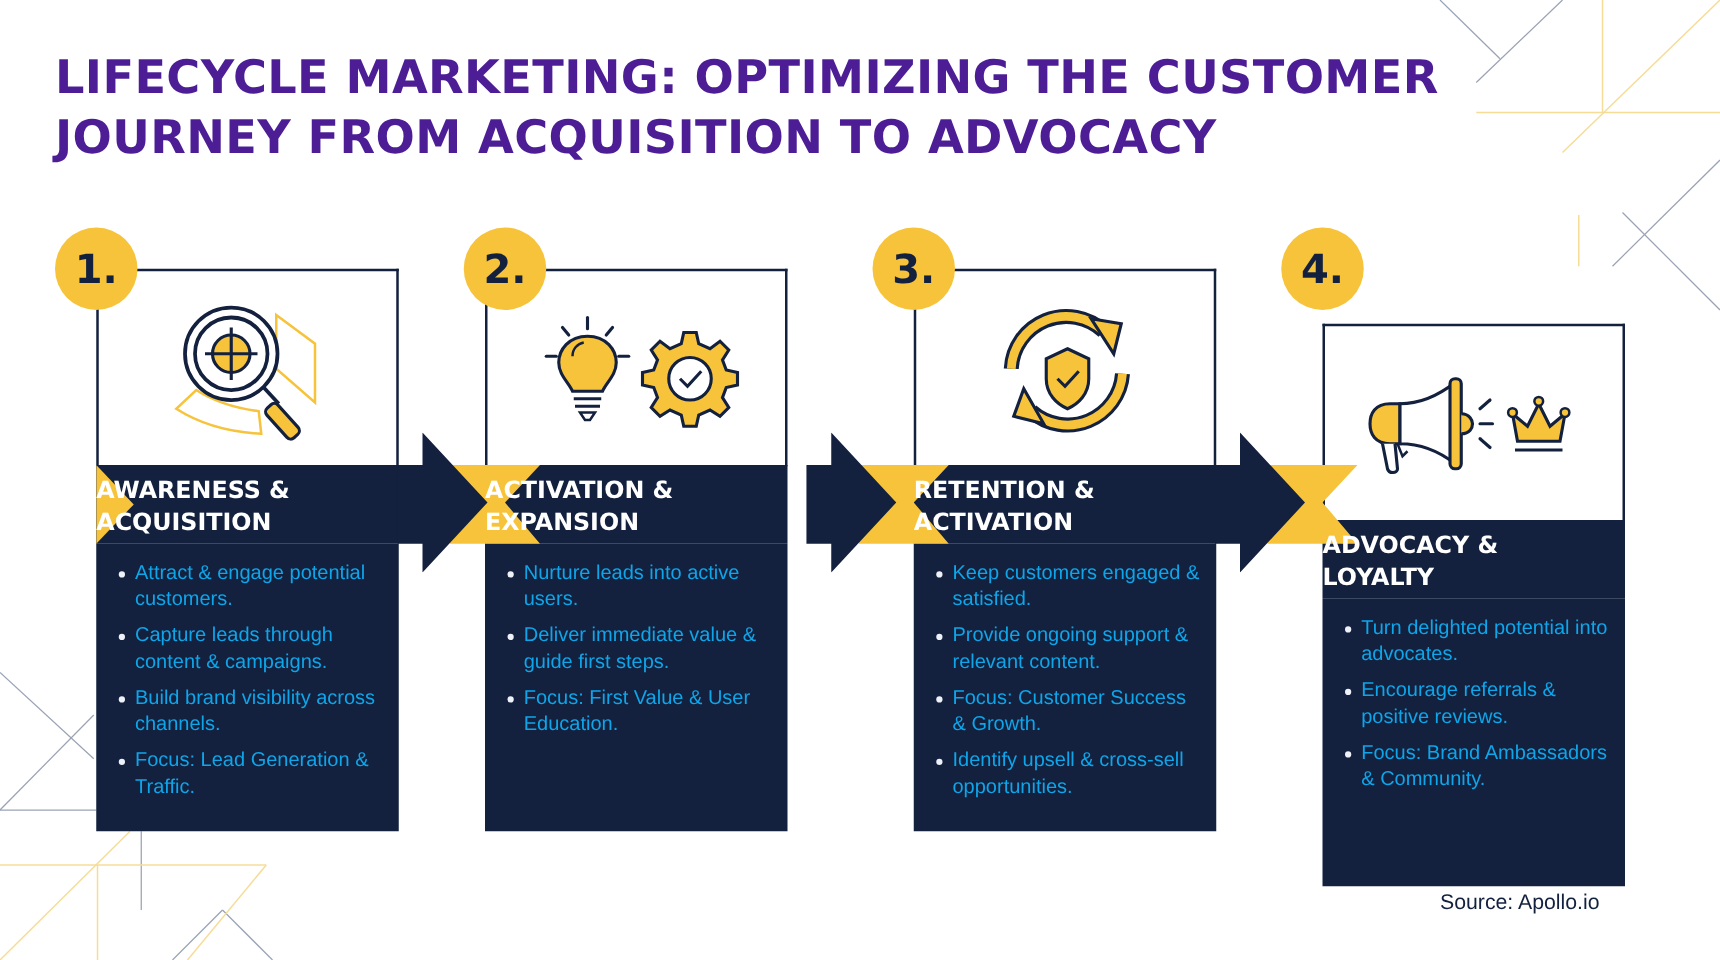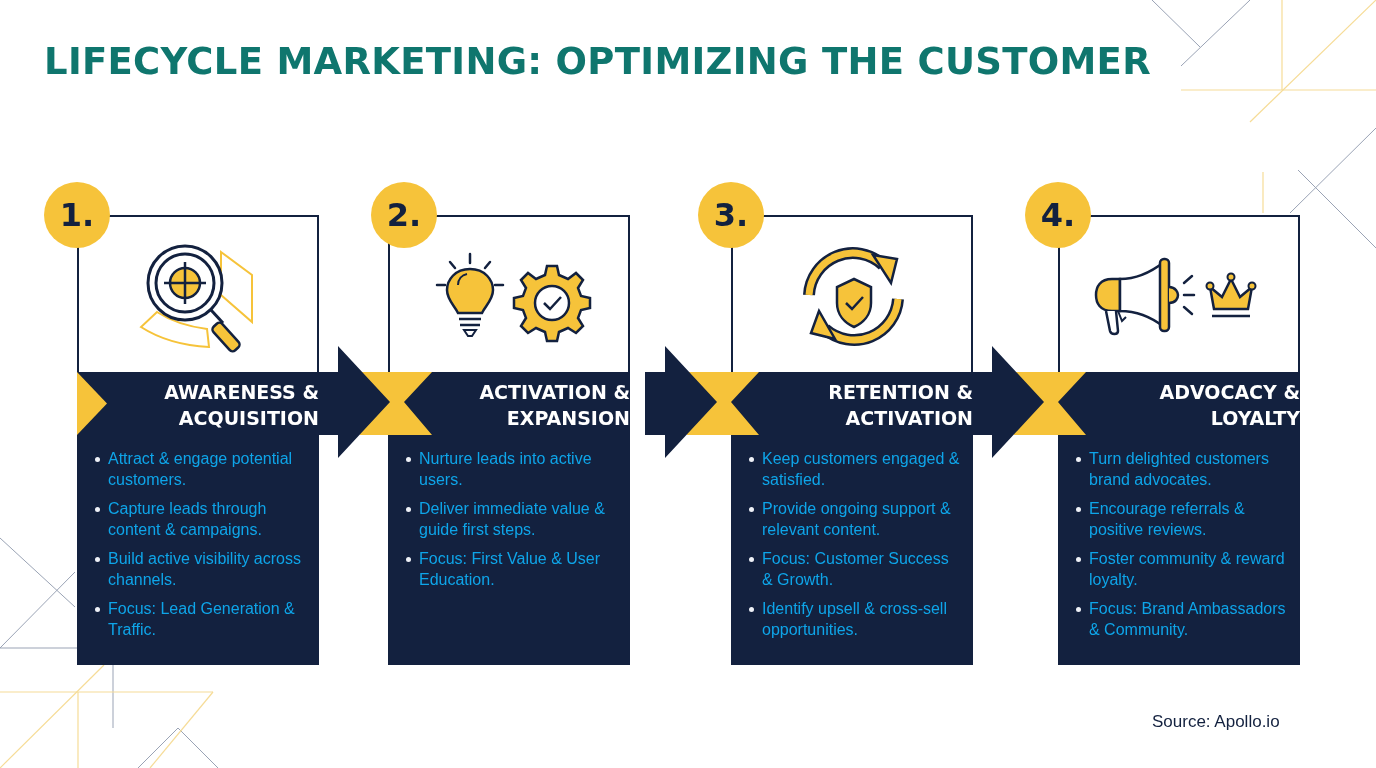--- a/index.html
+++ b/index.html
@@ -5,36 +5,36 @@
   * { box-sizing: border-box; margin: 0; padding: 0; }
   html, body { width: 1376px; height: 768px; overflow: hidden; background: #ffffff; }
   body { position: relative; font-family: "Liberation Sans", sans-serif; color: #13213f; }
 
   .deco { position: absolute; left: 0; top: 0; width: 1376px; height: 768px; pointer-events: none; }
 
   .title {
     position: absolute; left: 44px; top: 38px; width: 1200px;
     font-family: "DejaVu Sans", sans-serif; font-weight: bold;
     font-size: 37px; line-height: 48px; letter-spacing: 0.3px;
-    color: #0f766e; text-transform: uppercase;
+    color: #4c1d95; text-transform: uppercase;
   }
   .title span { display: block; }
 
   .card { position: absolute; top: 215px; width: 242px; height: 450px; }
   .card .icon-box {
     position: absolute; left: 0; top: 0; width: 242px; height: 158px;
     background: #fff; border: 2px solid #13213f; border-bottom: none;
   }
   .card .band {
     position: absolute; left: 0; top: 157px; width: 242px; height: 63px;
     background: #13213f;
   }
   .card .band-title {
     position: absolute; left: 0; top: 160px; width: 242px; height: 60px;
-    display: flex; flex-direction: column; align-items: flex-end; justify-content: center;
+    display: flex; flex-direction: column; align-items: flex-start; justify-content: center;
     color: #ffffff; font-family: "DejaVu Sans", sans-serif; font-weight: bold;
     font-size: 19px; line-height: 26px; text-align: center; z-index: 3;
   }
   .card .body {
     position: absolute; left: 0; top: 220px; width: 242px; height: 230px;
     background: #13213f; padding: 13px 10px 0 16px;
   }
   .card ul { list-style: none; }
   .card li {
     position: relative; padding-left: 15px; margin-bottom: 8px;
@@ -85,20 +85,21 @@
     <line x1="1263" y1="172" x2="1263" y2="213"></line>
     <line x1="0" y1="692" x2="213" y2="692"></line>
     <line x1="78" y1="692" x2="78" y2="768"></line>
     <line x1="0" y1="768" x2="104" y2="665"></line>
     <line x1="150" y1="768" x2="213" y2="692"></line>
   </g>
 </svg>
 
 <h1 class="title">
   <span>LIFECYCLE MARKETING: OPTIMIZING THE CUSTOMER</span>
+  <span>JOURNEY FROM ACQUISITION TO ADVOCACY</span>
 </h1>
 
 <div class="card" style="left:77px;">
   <div class="icon-box">
     <svg class="icon-art" viewBox="0 0 242 158">
 
       <path d="M142 35 L173 58 L173 105 L142 78 Z" fill="none" stroke="#f6c33a" stroke-width="2"></path>
       <path d="M62 110 Q90 128 130 130 L128 112 Q98 108 78 95 Z" fill="none" stroke="#f6c33a" stroke-width="2"></path>
 
       <circle cx="106" cy="66" r="37" fill="#fff" stroke="#13213f" stroke-width="3"></circle>
@@ -113,21 +114,21 @@
   </div>
   <div class="band"></div>
   <div class="band-title">
     <span>AWARENESS &amp;</span>
     <span>ACQUISITION</span>
   </div>
   <div class="body">
     <ul>
       <li>Attract &amp; engage potential customers.</li>
       <li>Capture leads through content &amp; campaigns.</li>
-      <li>Build active visibility across channels.</li>
+      <li>Build brand visibility across channels.</li>
       <li>Focus: Lead Generation &amp; Traffic.</li>
     </ul>
   </div>
 </div>
 <div class="num" style="left:44px; top:182px;">1.</div>
 
 <svg class="chevron-in" style="left:77px; top:372px;" width="32" height="63" viewBox="0 0 32 63">
   <polygon points="0,0 30,31.5 0,63" fill="#f6c33a"></polygon>
 </svg>
 
@@ -211,21 +212,21 @@
     </ul>
   </div>
 </div>
 <div class="num" style="left:698px; top:182px;">3.</div>
 
 <svg class="arrow" style="left:972px; top:346px;" width="120" height="112" viewBox="0 0 120 112">
   <polygon points="42,26 114,26 86,56 114,89 42,89" fill="#f6c33a"></polygon>
   <polygon points="0,26 20,26 20,0 72,56 20,112 20,89 0,89" fill="#13213f"></polygon>
 </svg>
 
-<div class="card" style="left:1058px;">
+<div class="card" style="left:1058px;margin-top:44px;">
   <div class="icon-box">
     <svg class="icon-art" viewBox="0 0 242 158">
 
       <path d="M52 62 C40 62 36 70 36 78 C36 86 40 94 52 94 L60 94 L60 62 Z" fill="#f6c33a" stroke="#13213f" stroke-width="2.5"></path>
       <path d="M60 62 C75 62 90 56 104 45 L104 110 C90 99 75 94 60 94 Z" fill="#fff" stroke="#13213f" stroke-width="2.5"></path>
       <path d="M46 94 L50 114 C51 118 58 118 58 114 L56 94" fill="#fff" stroke="#13213f" stroke-width="2.5"></path>
       <path d="M58 94 L62 104 L66 100" fill="none" stroke="#13213f" stroke-width="2"></path>
       <rect x="100" y="42" width="9" height="72" rx="4" fill="#f6c33a" stroke="#13213f" stroke-width="2.5"></rect>
       <path d="M109 70 C116 70 118 76 118 78 C118 81 116 86 109 86" fill="#f6c33a" stroke="#13213f" stroke-width="2.5"></path>
       <g stroke="#13213f" stroke-width="2.5" stroke-linecap="round">
@@ -241,22 +242,21 @@
       <line x1="152" y1="99" x2="190" y2="99" stroke="#13213f" stroke-width="2.5"></line>
     </svg>
   </div>
   <div class="band"></div>
   <div class="band-title">
     <span>ADVOCACY &amp;</span>
     <span>LOYALTY</span>
   </div>
   <div class="body">
     <ul>
-      <li>Turn delighted customers brand advocates.</li>
+      <li>Turn delighted potential into advocates.</li>
       <li>Encourage referrals &amp; positive reviews.</li>
-      <li>Foster community &amp; reward loyalty.</li>
       <li>Focus: Brand Ambassadors &amp; Community.</li>
     </ul>
   </div>
 </div>
 <div class="num" style="left:1025px; top:182px;">4.</div>
 
 <div class="source">Source: Apollo.io</div>
 
 </body></html>

